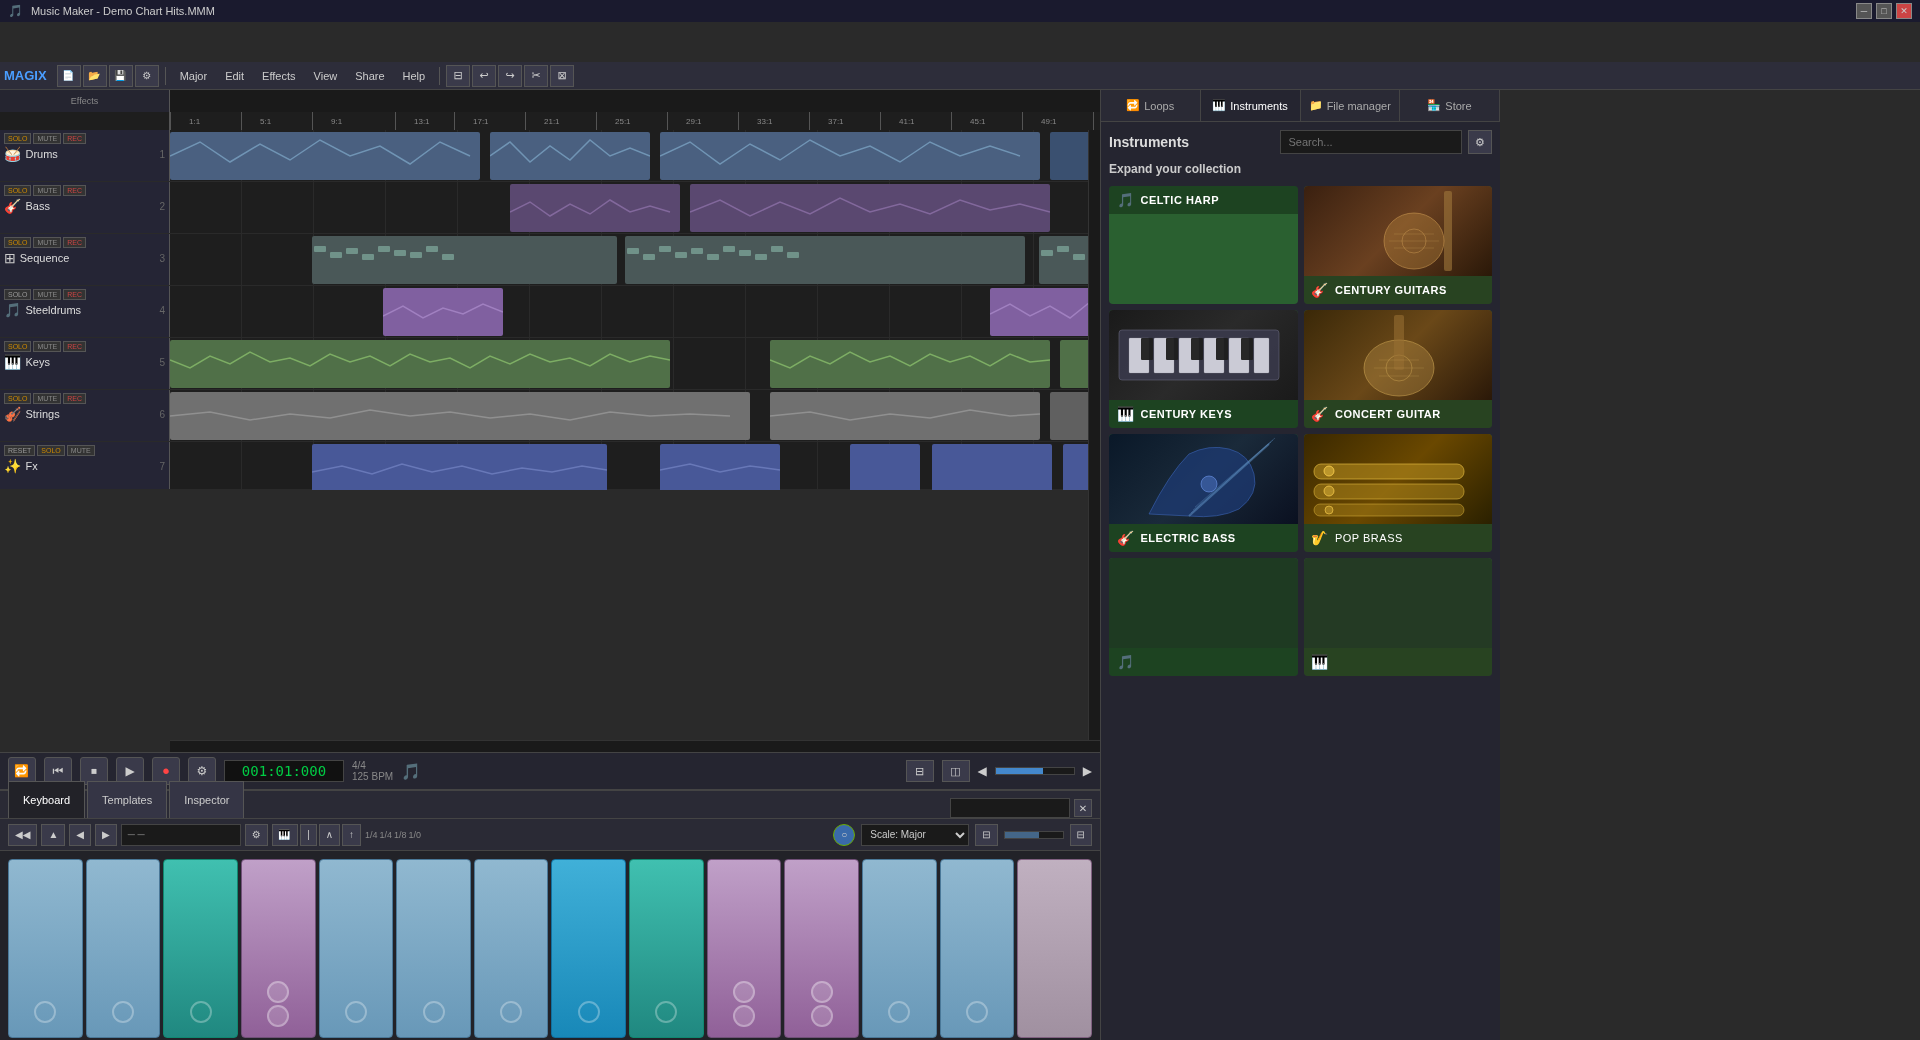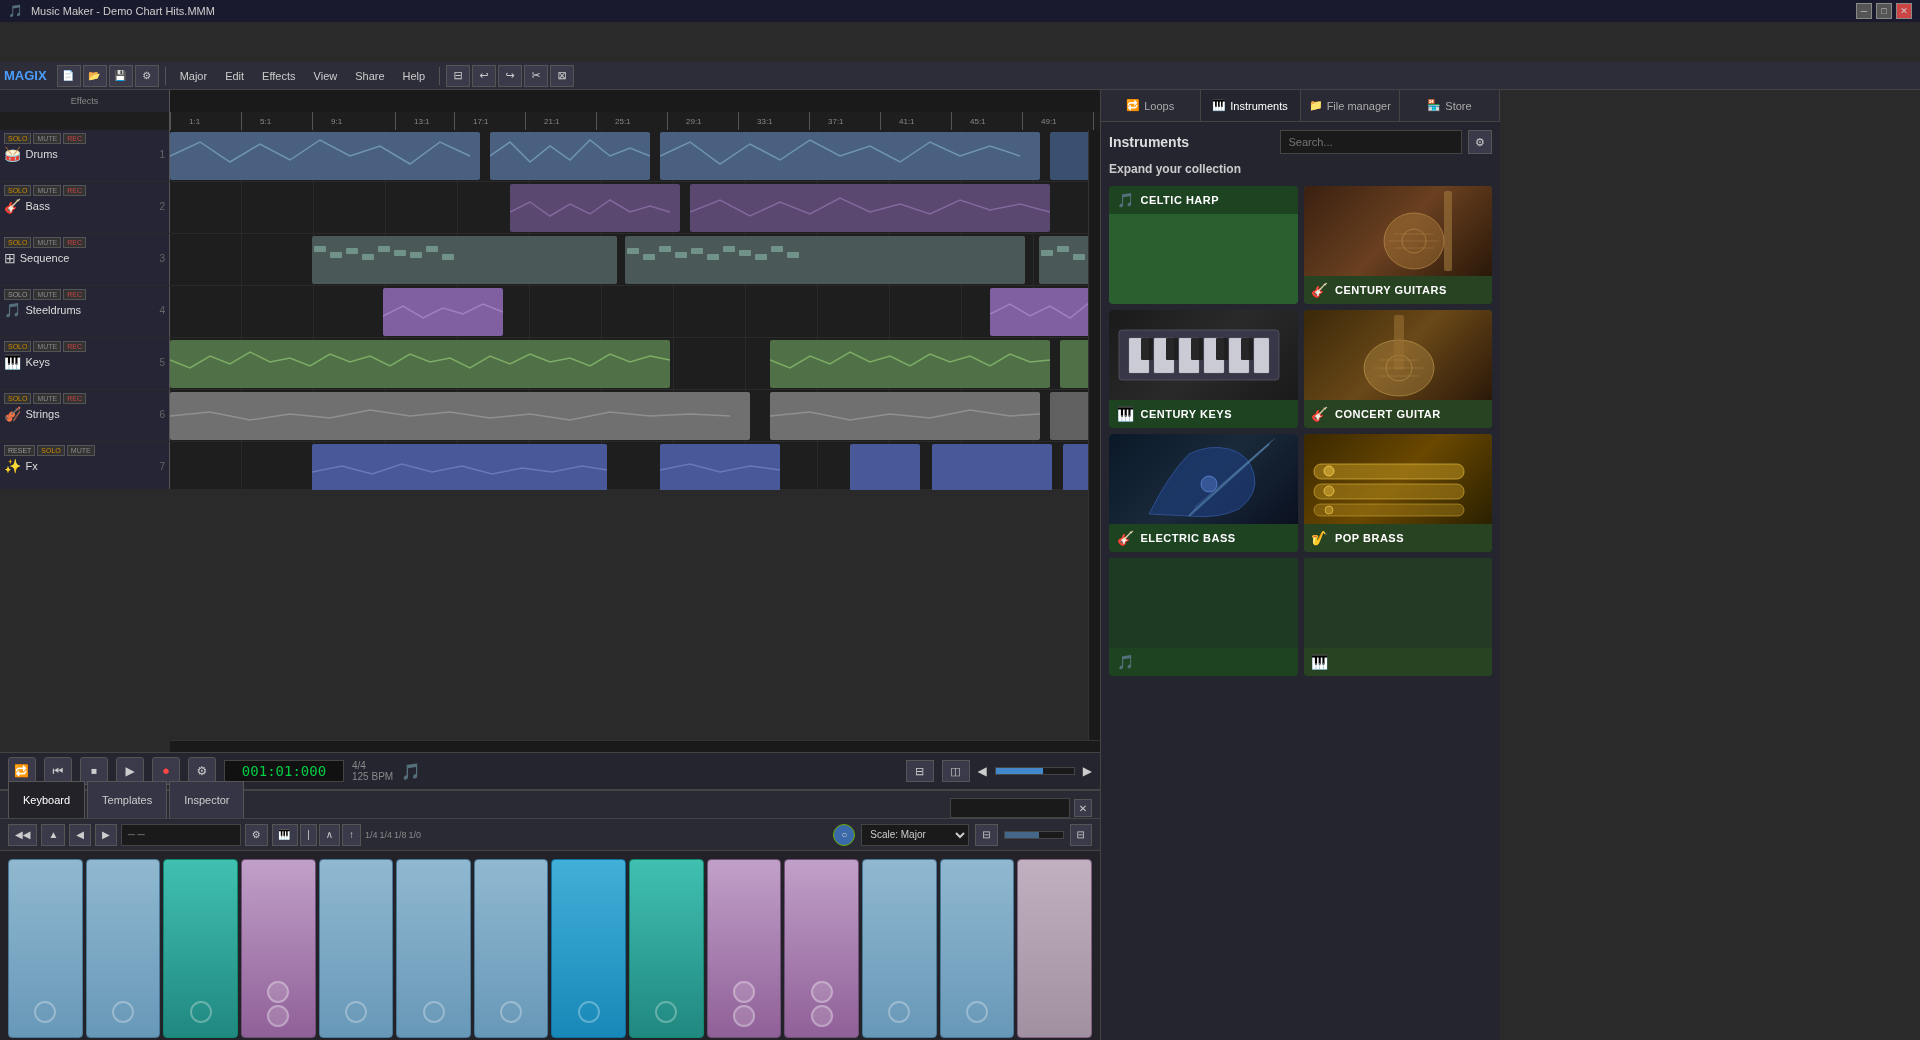--- a/index.html
+++ b/index.html
@@ -660,21 +660,21 @@
               <rect x="10" y="30" width="150" height="15" rx="7" fill="rgba(180,140,30,0.6)" stroke="rgba(220,180,60,0.7)" stroke-width="1"></rect>
               <rect x="10" y="50" width="150" height="15" rx="7" fill="rgba(180,140,30,0.5)" stroke="rgba(220,180,60,0.6)" stroke-width="1"></rect>
               <rect x="10" y="70" width="150" height="12" rx="6" fill="rgba(180,140,30,0.4)" stroke="rgba(220,180,60,0.5)" stroke-width="1"></rect>
               <circle cx="25" cy="37" r="5" fill="rgba(220,180,60,0.6)" stroke="rgba(255,210,80,0.8)" stroke-width="1"></circle>
               <circle cx="25" cy="57" r="5" fill="rgba(220,180,60,0.5)" stroke="rgba(255,210,80,0.7)" stroke-width="1"></circle>
               <circle cx="25" cy="76" r="4" fill="rgba(220,180,60,0.4)" stroke="rgba(255,210,80,0.6)" stroke-width="1"></circle>
             </svg>
           </div>
           <div class="instrument-label" style="display:flex;align-items:center;gap:6px;padding:6px 8px;background:rgba(0,0,0,0.3);">
             <span style="font-size:14px;">🎷</span>
-            <span style="font-size:11px;color:#fff;font-weight:bold;letter-spacing:0.5px;">POP BRASS</span>
+            <span style="font-size:11px;color:#fff;font-weight:normal;letter-spacing:0.5px;">POP BRASS</span>
           </div>
         </div>
 
         <div class="instrument-card" style="background:#2a6030;border-radius:4px;overflow:hidden;cursor:pointer;">
           <div style="height:90px;background:#1e3a22;"></div>
           <div style="display:flex;align-items:center;gap:6px;padding:6px 8px;background:rgba(0,0,0,0.3);">
             <span style="font-size:14px;">🎵</span>
             <span style="font-size:11px;color:#fff;font-weight:bold;"></span>
           </div>
         </div>

